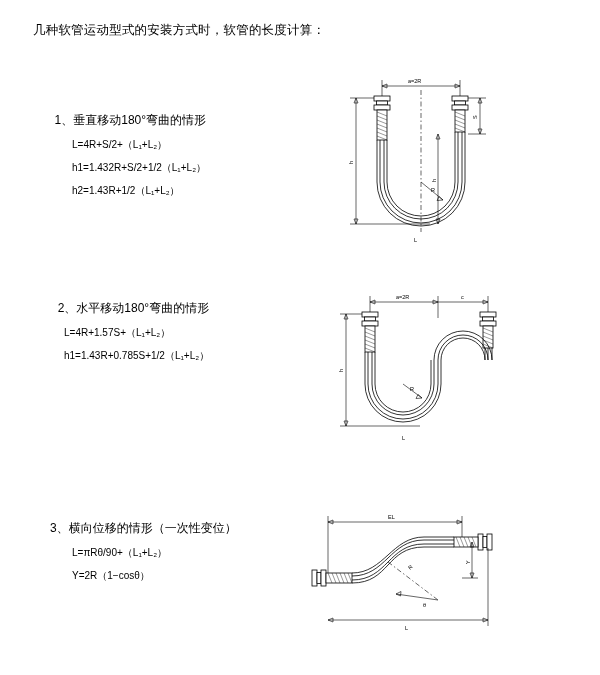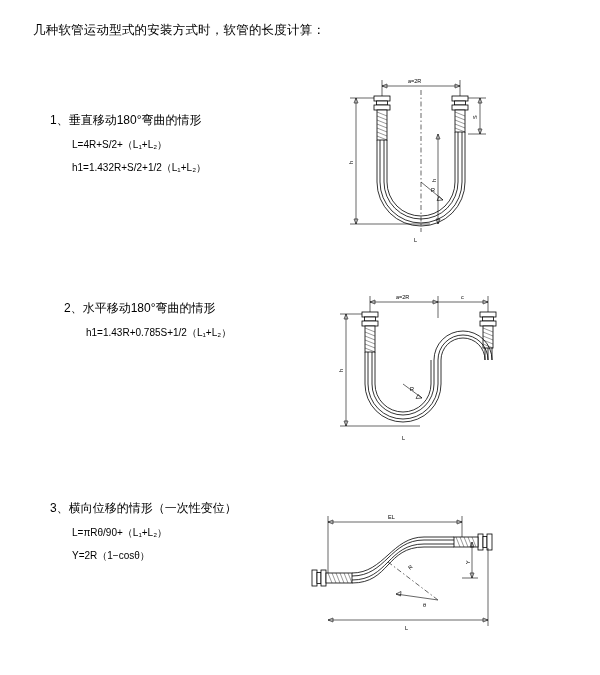--- a/index.html
+++ b/index.html
@@ -28,30 +28,31 @@
     letter-spacing: 0.2px;
     white-space: nowrap;
   }
   .case {
     position: absolute;
   }
   .case-title {
     font-size: 12px;
     white-space: nowrap;
     margin-bottom: 9px;
+    text-align: right;
   }
   .formula {
     font-size: 10px;
     white-space: nowrap;
     margin-bottom: 9px;
     padding-left: 22px;
   }
   .case1 { left: 50px; top: 112px; }
-  .case2 { left: 64px; top: 300px; }
-  .case3 { left: 50px; top: 500px; }
+  .case2 { left: 42px; top: 300px; }
+  .case3 { left: 50px; top: 520px; }
 
   .fig {
     position: absolute;
   }
   .fig1 { left: 310px; top: 72px; }
   .fig2 { left: 310px; top: 288px; }
   .fig3 { left: 292px; top: 508px; }
 
   svg { display: block; }
   .hose { stroke: #000; fill: none; stroke-width: 0.8; }
@@ -66,20 +67,21 @@
 <body>
 
 <div class="page">
 
   <div class="heading">几种软管运动型式的安装方式时，软管的长度计算：</div>
 
   <div class="case case1">
     <div class="case-title">1、垂直移动180°弯曲的情形</div>
     <div class="formula">L=4R+S/2+（L₁+L₂）</div>
     <div class="formula">h1=1.432R+S/2+1/2（L₁+L₂）</div>
+    <div class="formula">h2=1.43R+1/2（L₁+L₂）</div>
   </div>
 
   <div class="fig fig1">
     <svg width="200" height="190" viewBox="0 0 200 190">
 
       <line class="dim" x1="72" y1="14" x2="150" y2="14"></line>
       <path class="dim" d="M72 14 l5 -2 l0 4 z" fill="#000"></path>
       <path class="dim" d="M150 14 l-5 -2 l0 4 z" fill="#000"></path>
       <line class="dim" x1="72" y1="8" x2="72" y2="40"></line>
       <line class="dim" x1="150" y1="8" x2="150" y2="40"></line>
@@ -137,20 +139,21 @@
       <path class="dim" d="M128 62 l-2 5 l4 0 z" fill="#000"></path>
       <path class="dim" d="M128 152 l-2 -5 l4 0 z" fill="#000"></path>
       <text class="lblv" x="126" y="110" transform="rotate(-90 126 110)">h</text>
 
       <text class="lbl" x="104" y="170">L</text>
     </svg>
   </div>
 
   <div class="case case2">
     <div class="case-title">2、水平移动180°弯曲的情形</div>
+    <div class="formula">L=4R+1.57S+（L₁+L₂）</div>
     <div class="formula">h1=1.43R+0.785S+1/2（L₁+L₂）</div>
   </div>
 
   <div class="fig fig2">
     <svg width="200" height="160" viewBox="0 0 200 160">
 
       <line class="dim" x1="60" y1="14" x2="128" y2="14"></line>
       <path class="dim" d="M60 14 l5 -2 l0 4 z" fill="#000"></path>
       <path class="dim" d="M128 14 l-5 -2 l0 4 z" fill="#000"></path>
       <line class="dim" x1="128" y1="14" x2="178" y2="14"></line>

